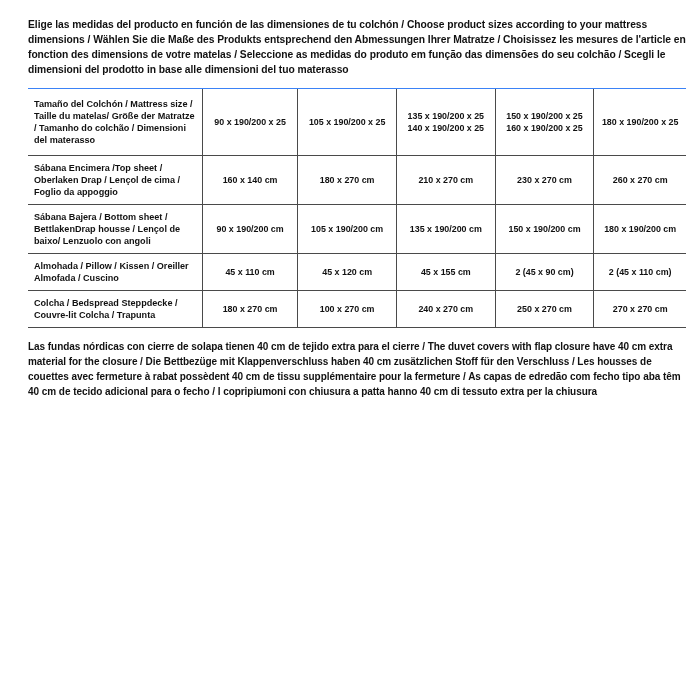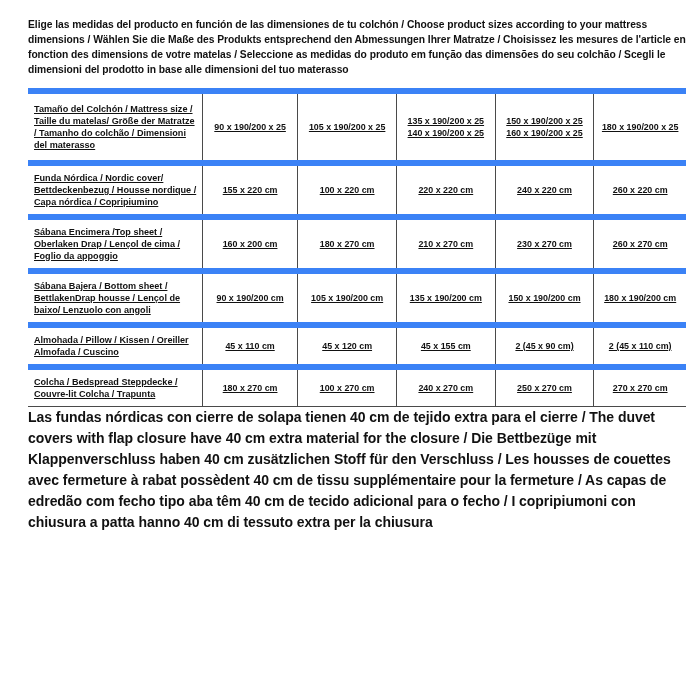--- a/index.html
+++ b/index.html
@@ -29,25 +29,24 @@
     color: #111;
     margin-bottom: 10px;
     letter-spacing: -0.05px;
   }
   table.spec {
     width: 100%;
     border-collapse: collapse;
     table-layout: fixed;
   }
   table.spec td {
-    border-top: 6px solid #3b82f6;
+    border-top: 1px solid #3b82f6;
     border-bottom: 1px solid #4a4a4a;
     padding: 6px 4px;
     vertical-align: middle;
-    text-decoration: underline;
   }
   .rowlabel {
     font-size: 9.1px;
     font-weight: bold;
     line-height: 1.32;
     text-align: left;
     padding-left: 6px !important;
     color: #111;
   }
   .cellval {
@@ -57,21 +56,22 @@
     line-height: 1.35;
     color: #111;
   }
   .headrow td {
     height: 54px;
   }
   .vline {
     border-left: 1px solid #4a4a4a;
   }
   .footer {
-    font-size: 14px;
+    margin-top: 11px;
+    font-size: 10px;
     font-weight: bold;
     line-height: 1.5;
     color: #111;
     letter-spacing: -0.05px;
   }
   .multiline span { display: block; }
 </style>
 </head>
 <body>
 
@@ -103,32 +103,24 @@
           </td>
         <td class="cellval vline multiline">
             <span>150 x 190/200 x 25</span>
             <span>160 x 190/200 x 25</span>
           </td>
         <td class="cellval vline multiline">
             <span>180 x 190/200 x 25</span>
           </td>
       </tr>
 
-      <tr>
-        <td class="rowlabel">Funda Nórdica /  Nordic cover/ Bettdeckenbezug / Housse nordique / Capa nórdica / Copripiumino</td>
-        <td class="cellval vline">155 x 220 cm</td>
-        <td class="cellval vline">100 x 220 cm</td>
-        <td class="cellval vline">220 x 220 cm</td>
-        <td class="cellval vline">240 x 220 cm</td>
-        <td class="cellval vline">260 x 220 cm</td>
-      </tr>
 
       <tr>
         <td class="rowlabel">Sábana Encimera /Top sheet / Oberlaken Drap / Lençol de cima / Foglio da appoggio</td>
-        <td class="cellval vline">160 x 200 cm</td>
+        <td class="cellval vline">160 x 140 cm</td>
         <td class="cellval vline">180 x 270 cm</td>
         <td class="cellval vline">210 x 270 cm</td>
         <td class="cellval vline">230 x 270 cm</td>
         <td class="cellval vline">260 x 270 cm</td>
       </tr>
 
       <tr>
         <td class="rowlabel">Sábana Bajera / Bottom sheet / BettlakenDrap housse / Lençol de baixo/ Lenzuolo con angoli</td>
         <td class="cellval vline">90 x 190/200 cm</td>
         <td class="cellval vline">105 x 190/200 cm</td>

